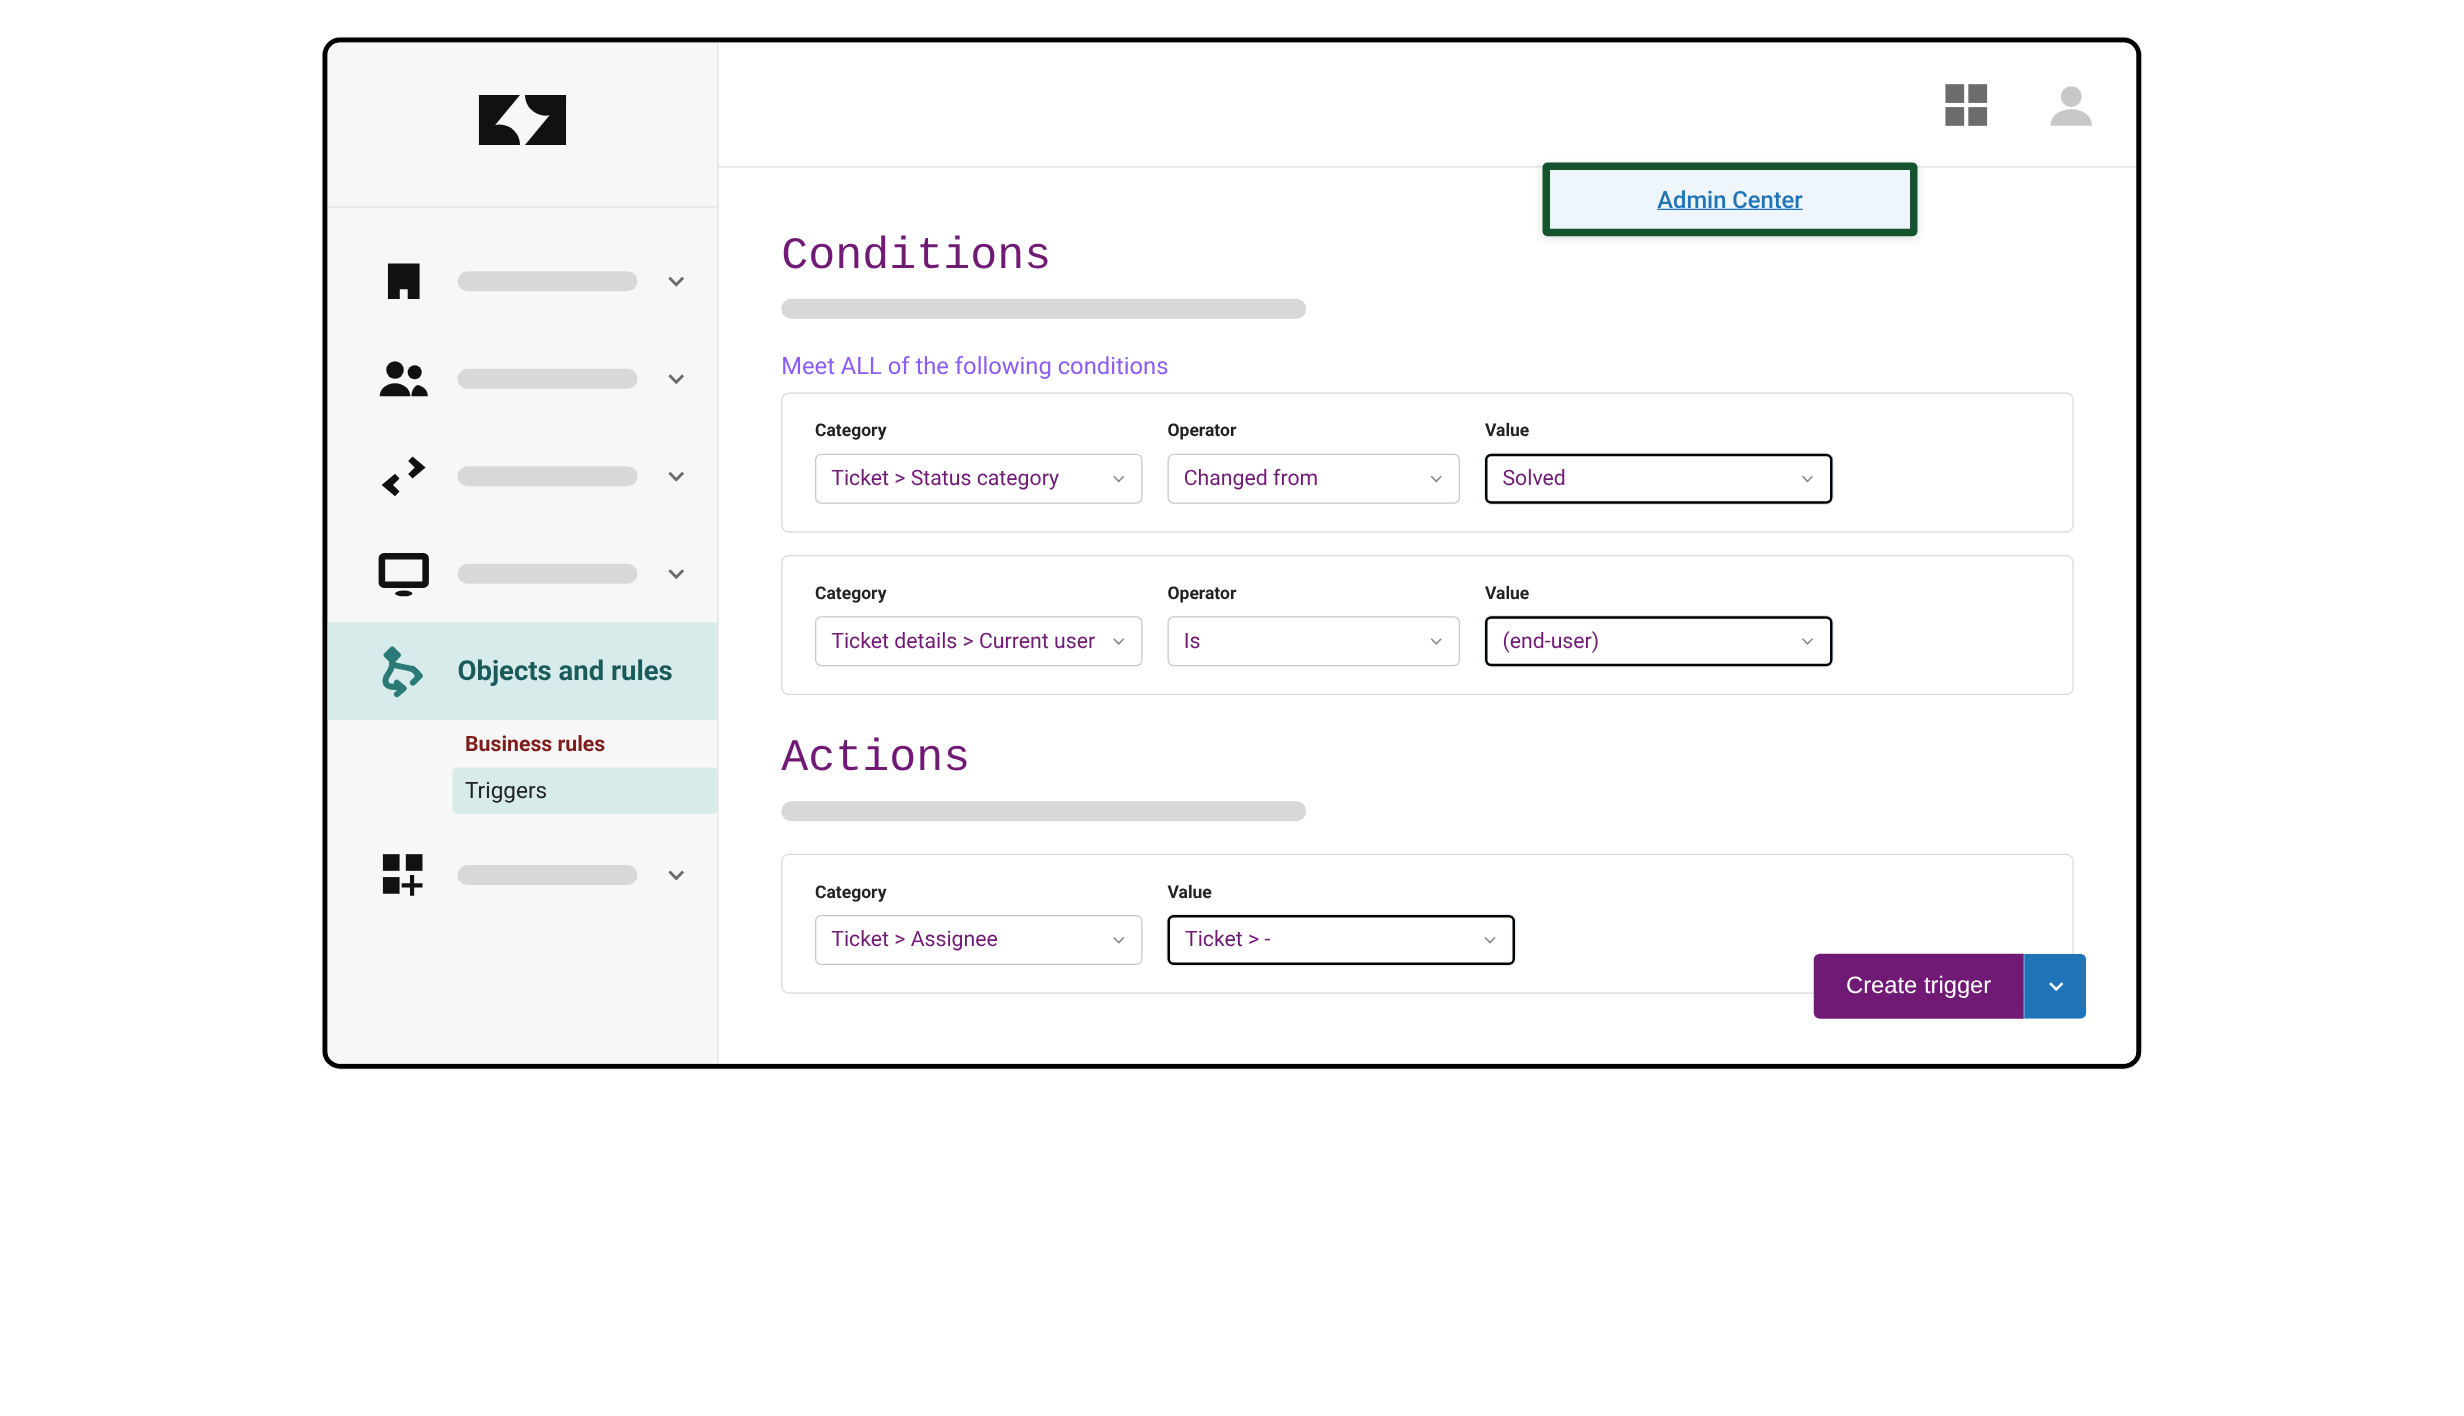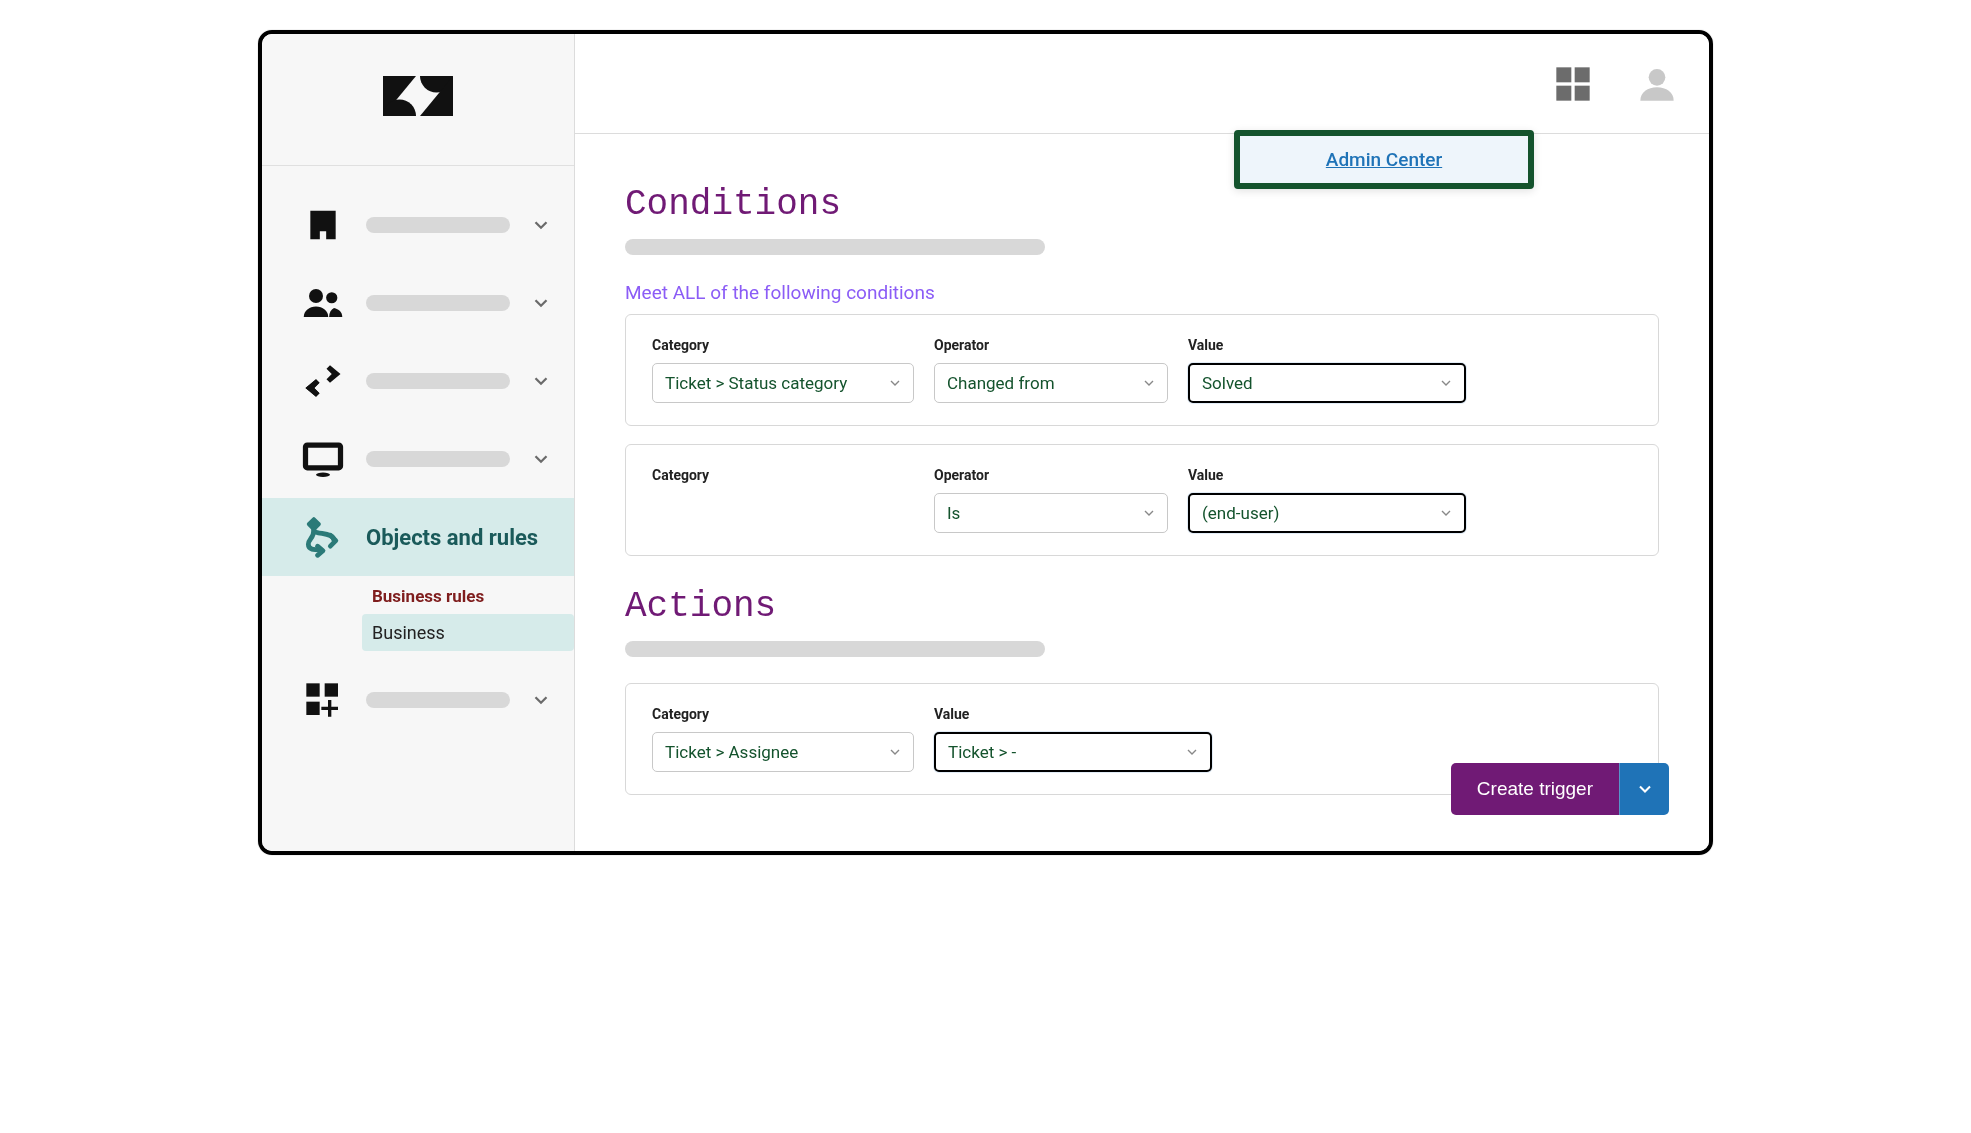--- a/index.html
+++ b/index.html
@@ -177,21 +177,21 @@
     margin-bottom: 10px;
   }
   .select {
     border: 1px solid #c8c8c8;
     border-radius: 5px;
     height: 40px;
     display: flex;
     align-items: center;
     padding: 0 12px;
     font-size: 17px;
-    color: #14532d;
+    color: #701a75;
     background: #fff;
     position: relative;
   }
   .select.focused {
     border: 2px solid #000000;
     box-shadow: 0 0 0 1px rgba(59,130,196,0.15);
   }
   .select .sel-chevron {
     position: absolute;
     right: 10px;
@@ -308,21 +308,21 @@
             <path d="M7 8 C7 11 18 9 18 14"></path>
             <polyline points="16 17 19 14 16 11" fill="none"></polyline>
             <polyline points="9 17 12 19.5 9 22" fill="none"></polyline>
           </svg>
         </span>
         <span class="nav-label">Objects and rules</span>
       </div>
 
       <div class="subnav">
         <div class="subnav-heading">Business rules</div>
-        <div class="subnav-item active">Business</div>
+        <div class="subnav-item active">Triggers</div>
       </div>
 
       <div class="nav-row">
         <span class="nav-icon">
           <svg viewBox="0 0 24 24" width="40" height="40" fill="#111">
             <rect x="2" y="2" width="8" height="8"></rect>
               <rect x="13" y="2" width="8" height="8"></rect>
             <rect x="2" y="13" width="8" height="8"></rect>
             <path d="M17 12v4h4v2h-4v4h-2v-4h-4v-2h4v-4h2z"></path>
           </svg>
@@ -393,20 +393,26 @@
                 </svg>
             </div>
           </div>
         </div>
       </div>
 
       <div class="card">
         <div class="field-row">
           <div class="field-col col-cat">
             <div class="field-label">Category</div>
+            <div class="select">
+              <span class="sel-text">Ticket details &gt; Current user</span>
+              <svg class="sel-chevron" viewBox="0 0 24 24" fill="none" stroke="#888" stroke-width="2">
+                  <polyline points="6 9 12 15 18 9"></polyline>
+                </svg>
+            </div>
           </div>
           <div class="field-col col-op">
             <div class="field-label">Operator</div>
             <div class="select">
               <span class="sel-text">Is</span>
               <svg class="sel-chevron" viewBox="0 0 24 24" fill="none" stroke="#888" stroke-width="2">
                   <polyline points="6 9 12 15 18 9"></polyline>
                 </svg>
             </div>
           </div>

